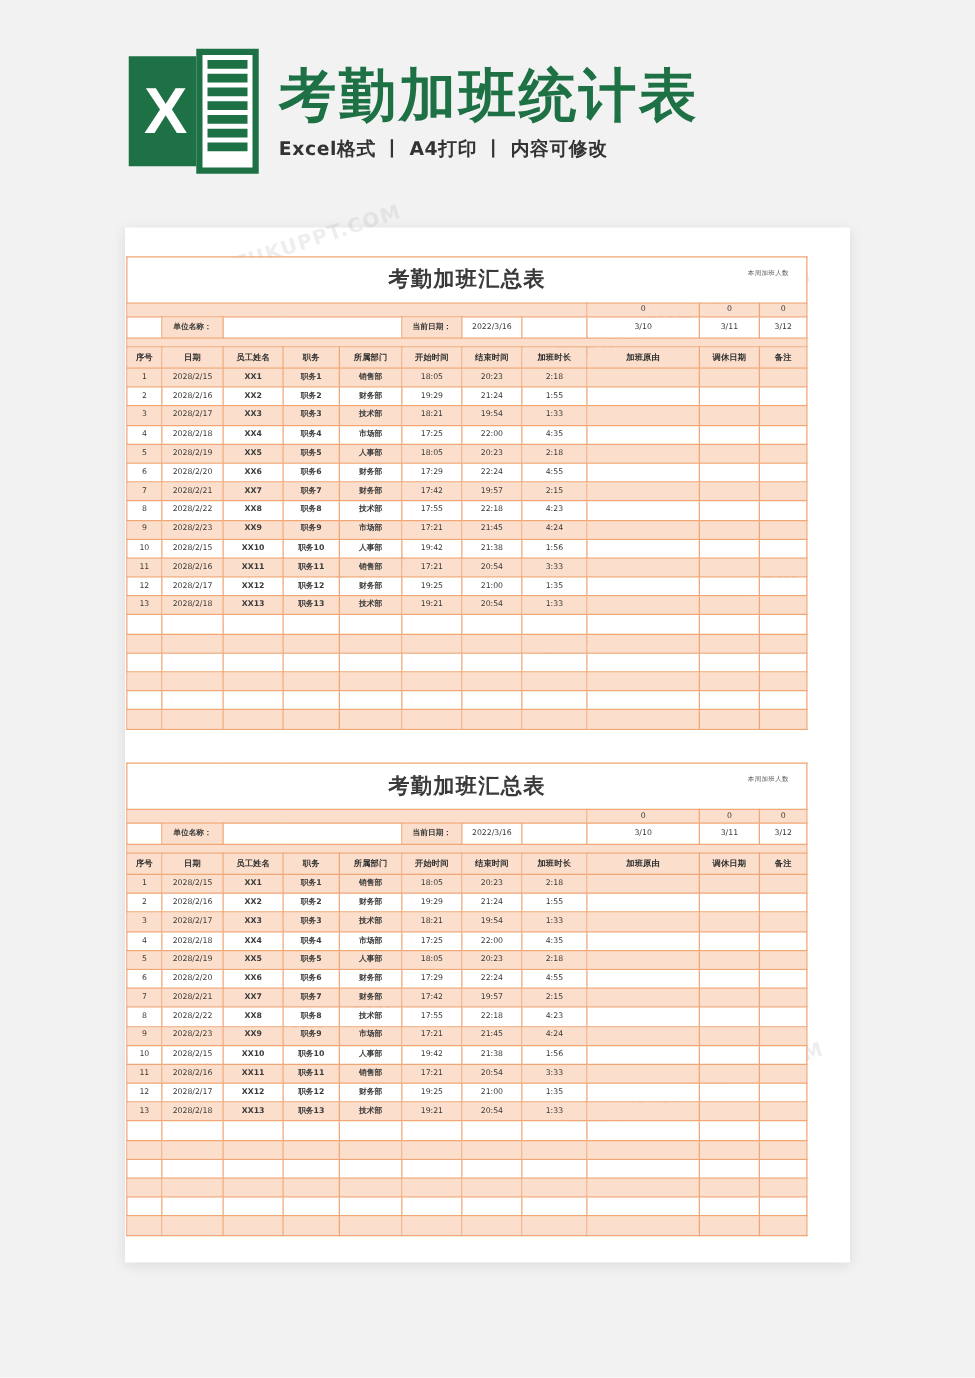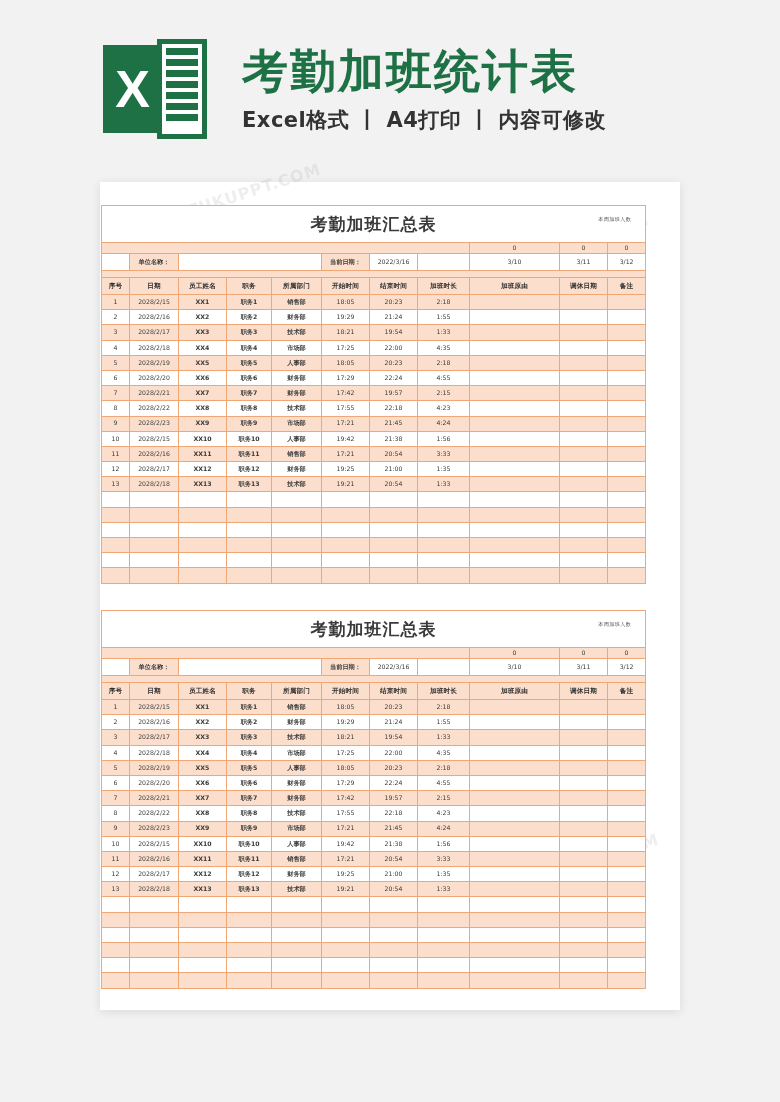--- a/index.html
+++ b/index.html
@@ -53,32 +53,32 @@
     width: 50px; height: 100px;
     background: #ffffff;
     border: 5px solid #1e7145;
   }
   .xl-logo .xl-sheet i {
     display: block;
     height: 7px;
     background: #1e7145;
     margin: 4px 4px 0 4px;
   }
-  .banner-text { padding-top: 2px; margin-left: 19px; }
+  .banner-text { padding-top: 2px; }
   .banner-title {
     font-size: 46px;
     font-weight: bold;
     color: #1e7145;
     letter-spacing: 2px;
     line-height: 1.12;
     white-space: nowrap;
     font-family: "DejaVu Sans", "Liberation Sans", sans-serif;
   }
   .banner-sub {
-    font-size: 21px;
+    font-size: 15px;
     font-weight: bold;
     color: #333333;
     letter-spacing: 0.5px;
     margin-top: 8px;
     white-space: nowrap;
     font-family: "DejaVu Sans", "Liberation Sans", sans-serif;
   }
 
   
   .page-card {

